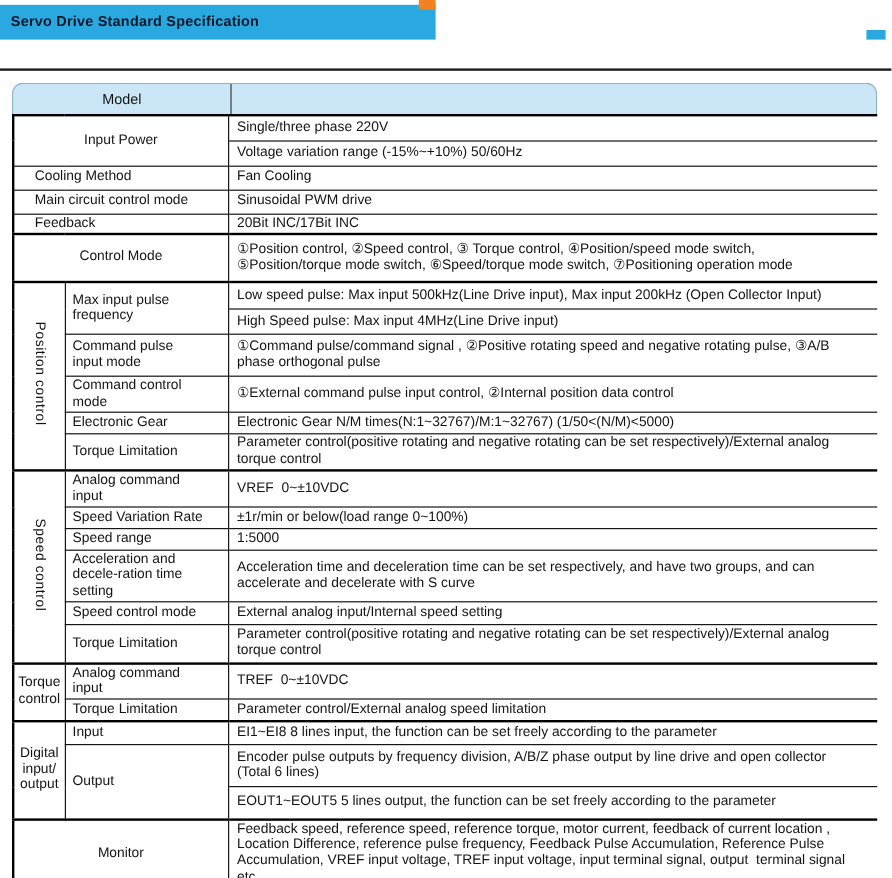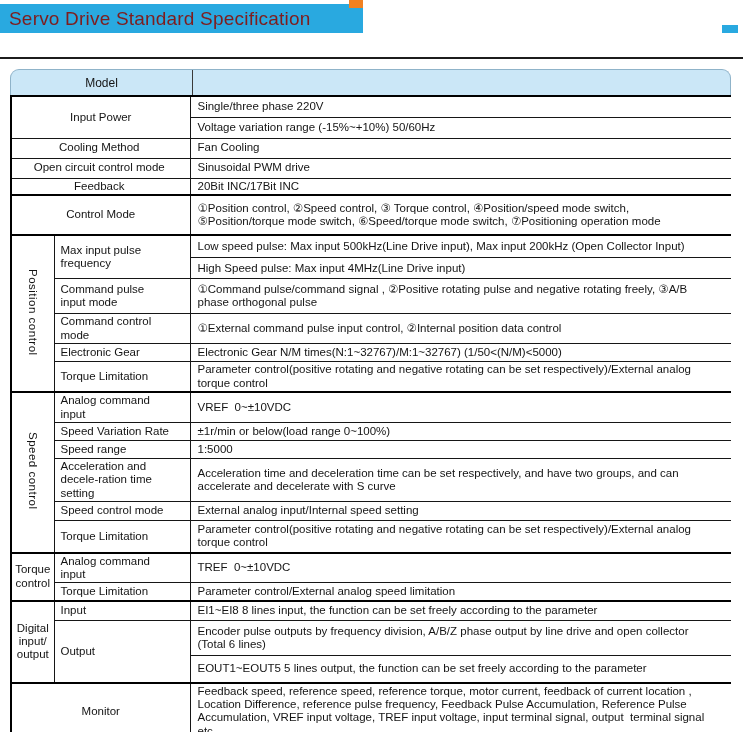--- a/index.html
+++ b/index.html
@@ -9,21 +9,21 @@
     font-family:"Liberation Sans","DejaVu Sans",sans-serif;
     color:var(--text-color,#141414);
   }
   
   .titlebar{
     position:absolute;left:0;top:4px;width:363px;height:29px;
     background:var(--accent-cyan,#29A9E0);
   }
   .titlebar .title{
     display:block;line-height:29px;padding-left:9px;
-    color:#7f1d1d;font-weight:normal;font-size:19px;letter-spacing:0.2px;
+    color:#0f172a;font-weight:bold;font-size:12px;letter-spacing:0.2px;
     white-space:nowrap;
   }
   .orange-sq{
     position:absolute;left:349px;top:0;width:14px;height:8px;
     background:var(--accent-orange,#F18121);z-index:3;
   }
   .corner-sq{
     position:absolute;left:722px;top:25px;width:16px;height:8px;
     background:var(--accent-cyan,#29A9E0);
   }
@@ -51,21 +51,21 @@
     width:721px;border-collapse:collapse;table-layout:fixed;
     border-top:2px solid #000;border-left:2px solid #000;border-bottom:4px solid #000;
   }
   td{
     border:1px solid var(--border-color,#161616);
     vertical-align:middle;font-size:11.5px;line-height:1.16;
     padding:1px 20px;box-sizing:border-box;overflow:hidden;
   }
   td.val{padding-left:7px;border-right:none;white-space:pre-wrap;}
   td.lbl{text-align:center;}
-  td.lbl-left{text-align:center;padding-left:17px;}
+  td.lbl-left{text-align:left;padding-left:17px;}
   td.sub{text-align:left;padding-left:6px;margin-left:35px;}
   td.grp{text-align:center;padding:0;}
   .vtext{writing-mode:vertical-rl;display:inline-block;letter-spacing:0.5px;}
   tr.sec > td{border-top:2.5px solid #000;}
 </style>
 </head>
 <body>
 
 <div class="titlebar">
   <span class="title">Servo Drive Standard Specification</span>
@@ -94,21 +94,21 @@
       </tr>
       <tr style="height:21px">
         <td class="val">Voltage variation range (-15%~+10%) 50/60Hz</td>
       </tr>
 
       <tr style="height:20px">
         <td colspan="2" class="lbl-left">Cooling Method</td>
         <td class="val">Fan Cooling</td>
       </tr>
       <tr style="height:20px">
-        <td colspan="2" class="lbl-left">Open circuit control mode</td>
+        <td colspan="2" class="lbl-left">Main circuit control mode</td>
         <td class="val">Sinusoidal PWM drive</td>
       </tr>
       <tr style="height:14px">
         <td colspan="2" class="lbl-left">Feedback</td>
         <td class="val">20Bit INC/17Bit INC</td>
       </tr>
 
       <tr class="sec" style="height:40px">
         <td colspan="2" class="lbl">Control Mode</td>
         <td class="val">①Position control, ②Speed control, ③ Torque control, ④Position/speed mode switch, ⑤Position/torque mode switch, ⑥Speed/torque mode switch, ⑦Positioning operation mode</td>
@@ -119,21 +119,21 @@
           <span class="vtext">Position control</span>
         </td>
         <td rowspan="2" class="sub">Max input pulse frequency</td>
         <td class="val">Low speed pulse: Max input 500kHz(Line Drive input), Max input 200kHz (Open Collector Input)</td>
       </tr>
       <tr style="height:21px">
         <td class="val">High Speed pulse: Max input 4MHz(Line Drive input)</td>
       </tr>
       <tr style="height:35px">
         <td class="sub">Command pulse input mode</td>
-        <td class="val">①Command pulse/command signal , ②Positive rotating pulse and negative rotating freely, ③A/B phase orthogonal pulse</td>
+        <td class="val">①Command pulse/command signal , ②Positive rotating speed and negative rotating pulse, ③A/B phase orthogonal pulse</td>
       </tr>
       <tr style="height:21px">
         <td class="sub">Command control mode</td>
         <td class="val">①External command pulse input control, ②Internal position data control</td>
       </tr>
       <tr style="height:18px">
         <td class="sub">Electronic Gear</td>
         <td class="val">Electronic Gear N/M times(N:1~32767)/M:1~32767) (1/50&lt;(N/M)&lt;5000)</td>
       </tr>
       <tr style="height:31px">

